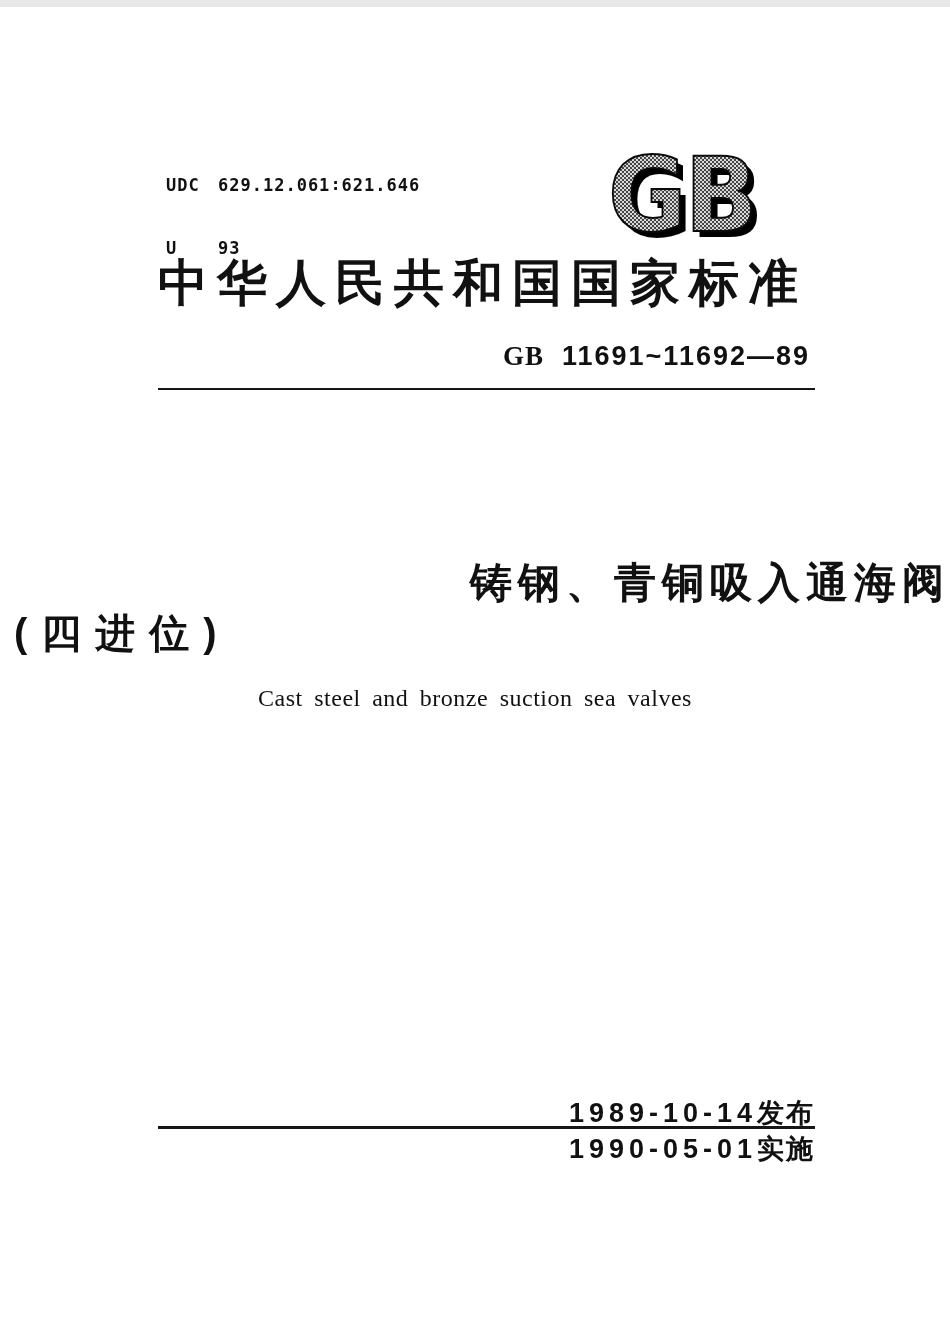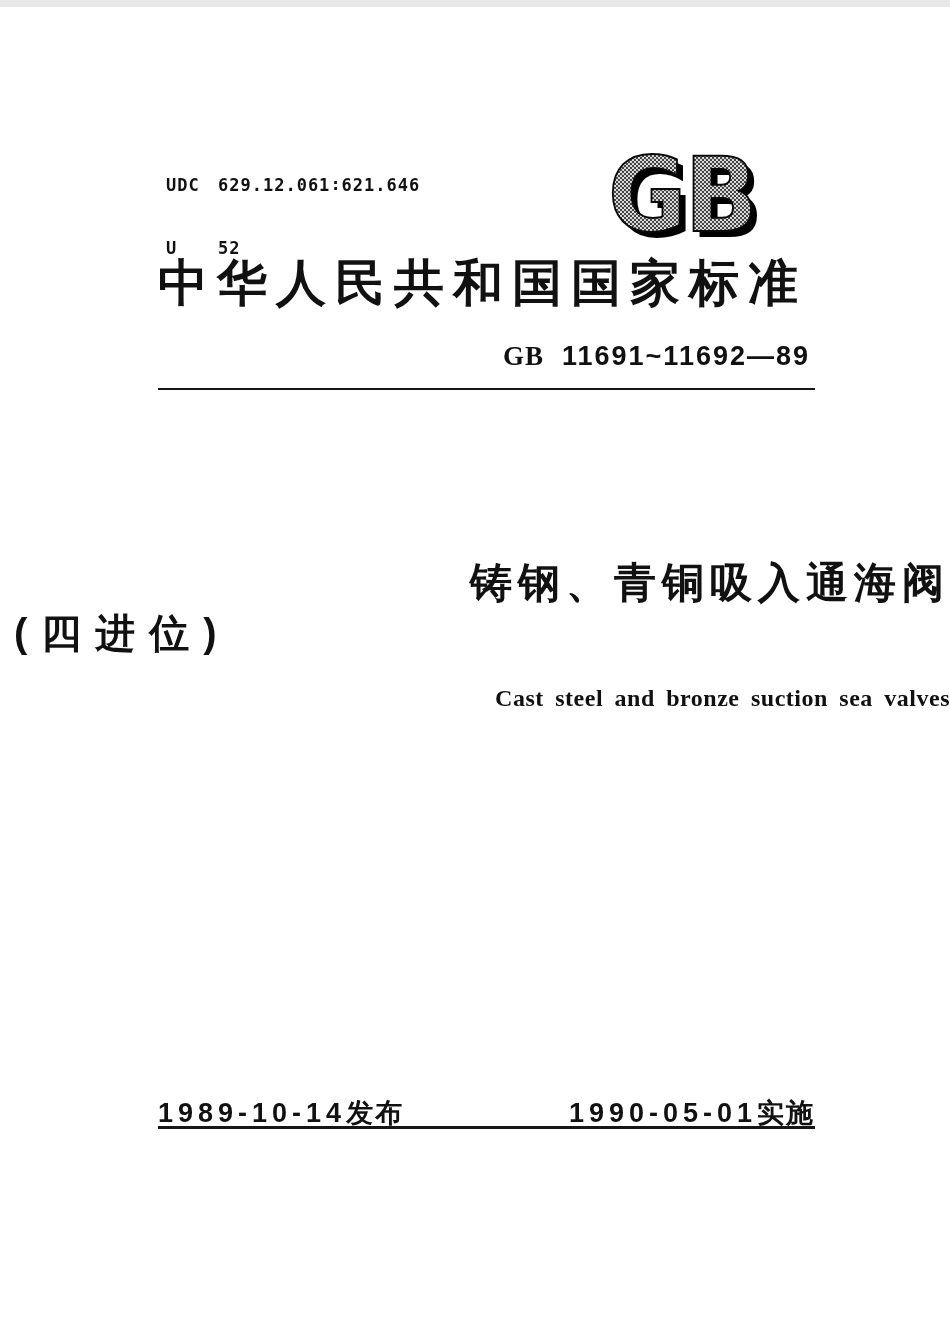--- a/index.html
+++ b/index.html
@@ -109,40 +109,41 @@
     font-weight: bold;
     font-size: 40px;
     letter-spacing: 14px;
     text-indent: 14px;
     white-space: nowrap;
   }
   .en-title {
     position: absolute;
     left: 0; right: 0;
     top: 678px;
-    text-align: right;
+    text-align: center;
     font-family: "Liberation Serif", serif;
-    font-weight: bold;
+    font-weight: normal;
     font-size: 24px;
     word-spacing: 5px;
     letter-spacing: 0.5px;
   }
 
   
   .dates {
     position: absolute;
     left: 158px;
     right: 135px;
     top: 1088px;
     display: flex;
     justify-content: space-between;
     align-items: flex-end;
     font-weight: bold;
     font-size: 27px;
     white-space: nowrap;
+    flex-direction: column;
   }
   .date-num { letter-spacing: 5px; }
   .date-cjk { letter-spacing: 2px; }
 
   
   .issuer {
     position: absolute;
     left: 0; right: 0;
     top: 1143px;
     text-align: center;
@@ -162,21 +163,21 @@
     vertical-align: 4px;
   }
 </style>
 </head>
 <body>
 
 <div class="page">
 
   <div class="udc">
     <div><span class="lbl">UDC</span><span>629.12.061∶621.646</span></div>
-    <div><span class="lbl">U</span><span>52</span></div>
+    <div><span class="lbl">U</span><span>93</span></div>
   </div>
 
   <div class="logo">
     <svg viewBox="0 0 156 102" xmlns="http://www.w3.org/2000/svg">
       <defs>
         <pattern id="halftone" width="4" height="4" patternUnits="userSpaceOnUse">
           <rect width="4" height="4" fill="#e2e2e2"></rect>
           <circle cx="1" cy="1" r="1.15" fill="#3c3c3c"></circle>
           <circle cx="3" cy="3" r="1.15" fill="#3c3c3c"></circle>
         </pattern>

